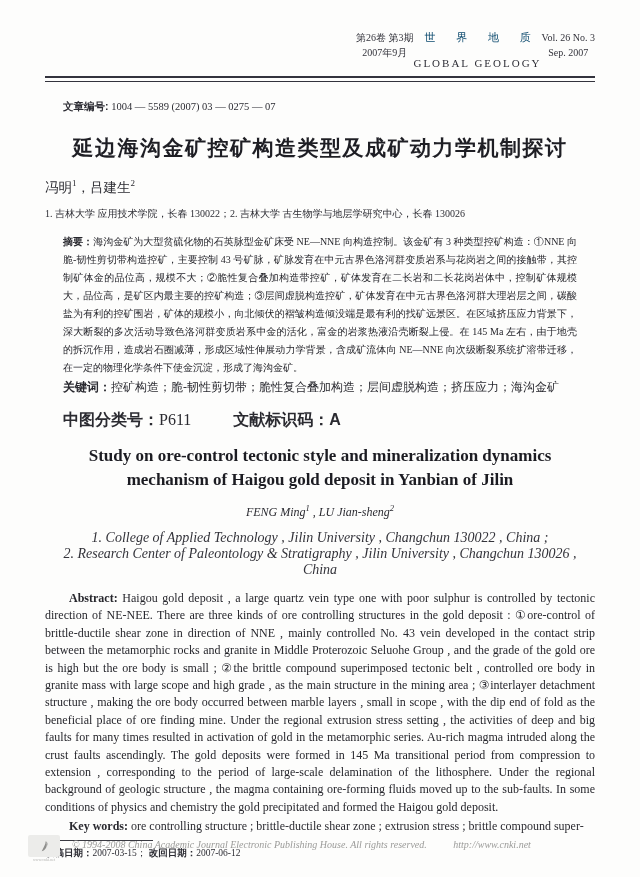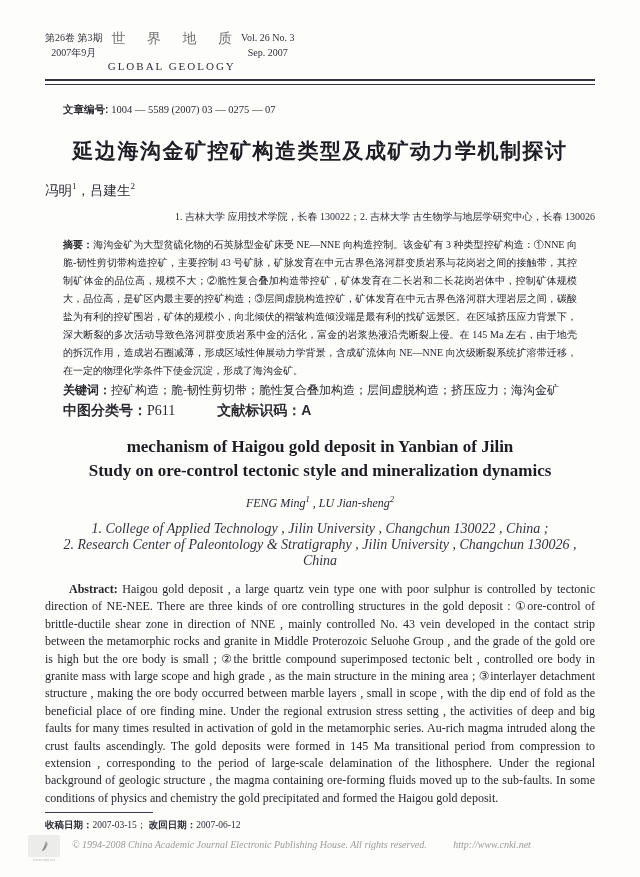--- a/index.html
+++ b/index.html
@@ -8,45 +8,45 @@
     width:640px;height:877px;
     margin:0 auto;
     background:#fdfdfc;
     box-sizing:border-box;
     padding:30px 45px 0 45px;
     font-family:"Liberation Serif","DejaVu Serif",serif;
     color:#2a2a30;
     overflow:hidden;
   }
   
-  .jheader{display:flex;justify-content:flex-start;align-items:flex-start;}
+  .jheader{display:flex;justify-content:flex-end;align-items:flex-start;}
   .h-side{font-size:10px;line-height:15px;text-align:center;color:#33333b;}
   .h-center{text-align:center;}
-  .j-cn{font-size:14px;letter-spacing:9px;color:#737373;padding-left:9px;}
+  .j-cn{font-size:11px;letter-spacing:9px;color:#0c4a6e;padding-left:9px;}
   .j-en{font-size:11px;letter-spacing:2px;margin-top:12px;color:#2e2e36;}
   .rule{margin-top:7px;border-top:2.5px solid #33333d;border-bottom:1px solid #33333d;height:2.5px;}
   
   .article-no{margin-top:18px;font-size:10.5px;padding-left:18px;color:#2c2c33;}
   .b{font-weight:bold;font-family:"Liberation Sans","DejaVu Sans",sans-serif;}
   
   .cn-title{
     margin:20px 0 0 0;text-align:center;
     font-family:"Liberation Sans","DejaVu Sans",sans-serif;
     font-weight:bold;font-size:21px;letter-spacing:1.5px;color:#1e1e24;
   }
   .cn-authors{margin-top:16px;text-align:left;font-size:13.5px;}
   .cn-authors sup{font-size:9px;}
-  .cn-affil{margin-top:11px;text-align:right;font-size:10px;color:#2c2c33;}
+  .cn-affil{margin-top:11px;text-align:left;font-size:10px;color:#2c2c33;}
   .cn-abstract{
     margin:12px auto 0 auto;width:514px;
     font-size:10px;line-height:18px;text-align:justify;text-justify:inter-ideograph;
     color:#26262c;
   }
   .cn-keywords{margin:1px auto 0 auto;width:514px;font-size:12px;line-height:19px;text-align:justify;}
-  .cn-clc{margin:1px auto 0 auto;width:514px;font-size:14px;line-height:19px;}
+  .cn-clc{margin:13px auto 0 auto;width:514px;font-size:16px;line-height:19px;}
   .clc-gap{display:inline-block;width:42px;}
   
   .en-title{margin-top:15px;text-align:center;font-weight:bold;font-size:17px;line-height:24px;color:#1c1c22;}
   .en-authors{margin-top:11px;text-align:center;font-size:12px;font-style:italic;}
   .en-authors sup{font-size:8.5px;}
   .en-affil{margin-top:10px;text-align:center;font-style:italic;font-size:14px;line-height:16px;color:#33333a;}
   .en-abstract{
     margin-top:12px;font-size:12px;line-height:17.4px;text-align:justify;
     text-indent:24px;color:#26262c;
   }
@@ -104,34 +104,38 @@
     <span class="b">摘要：</span><span>海沟金矿为大型贫硫化物的石英脉型金矿床受 NE—NNE 向构造控制。该金矿有 3 种类型控矿构造：①NNE 向脆-韧性剪切带构造控矿，主要控制 43 号矿脉，矿脉发育在中元古界色洛河群变质岩系与花岗岩之间的接触带，其控制矿体金的品位高，规模不大；②脆性复合叠加构造带控矿，矿体发育在二长岩和二长花岗岩体中，控制矿体规模大，品位高，是矿区内最主要的控矿构造；③层间虚脱构造控矿，矿体发育在中元古界色洛河群大理岩层之间，碳酸盐为有利的控矿围岩，矿体的规模小，向北倾伏的褶皱构造倾没端是最有利的找矿远景区。在区域挤压应力背景下，深大断裂的多次活动导致色洛河群变质岩系中金的活化，富金的岩浆热液沿壳断裂上侵。在 145 Ma 左右，由于地壳的拆沉作用，造成岩石圈减薄，形成区域性伸展动力学背景，含成矿流体向 NE—NNE 向次级断裂系统扩溶带迁移，在一定的物理化学条件下使金沉淀，形成了海沟金矿。</span>
   </div>
   <div class="cn-keywords">
     <span class="b">关键词：</span><span>控矿构造；脆-韧性剪切带；脆性复合叠加构造；层间虚脱构造；挤压应力；海沟金矿</span>
   </div>
   <div class="cn-clc">
     <span class="b">中图分类号：</span><span>P611</span><span class="clc-gap"></span><span class="b">文献标识码：</span><span class="b">A</span>
   </div>
 
   <div class="en-title">
+    <div>Study on ore-control tectonic style and mineralization dynamics</div>
     <div>mechanism of Haigou gold deposit in Yanbian of Jilin</div>
-    <div>Study on ore-control tectonic style and mineralization dynamics</div>
   </div>
   <div class="en-authors">
     <span>FENG Ming</span><sup>1</sup><span> , </span><span>LU Jian-sheng</span><sup>2</sup>
   </div>
   <div class="en-affil">
     <div>1.  College of Applied Technology ,  Jilin University ,  Changchun 130022 ,  China ;</div>
     <div>2.  Research Center of Paleontology  &amp;  Stratigraphy ,  Jilin University ,  Changchun 130026 ,  China</div>
   </div>
 
   <div class="en-abstract">
     <span class="lbl-serif">Abstract:</span>
     <span>Haigou gold deposit , a large quartz vein type one with poor sulphur is controlled by tectonic direction of NE-NEE.  There are three kinds of ore controlling structures in the gold deposit : ①ore-control of brittle-ductile shear zone in direction of NNE , mainly controlled No. 43 vein developed in the contact strip between the metamorphic rocks and granite in Middle Proterozoic Seluohe Group , and the grade of the gold ore is high but the ore body is small ; ②the brittle compound superimposed tectonic belt , controlled ore body in granite mass with large scope and high grade , as the main structure in the mining area ; ③interlayer detachment structure , making the ore body occurred between marble layers , small in scope , with the dip end of fold as the beneficial place of ore finding mine.  Under the regional extrusion stress setting , the activities of deep and big faults for many times resulted in activation of gold in the metamorphic series.  Au-rich magma intruded along the crust faults ascendingly.  The gold deposits were formed in 145 Ma transitional period from compression to extension , corresponding to the period of large-scale delamination of the lithosphere.  Under the regional background of geologic structure , the magma containing ore-forming fluids moved up to the sub-faults.  In some conditions of physics and chemistry the gold precipitated and formed the  Haigou gold deposit.</span>
+  </div>
+  <div class="en-keywords">
+    <span class="lbl-serif">Key words:</span>
+    <span>ore controlling structure ; brittle-ductile shear zone ; extrusion stress ; brittle compound super-</span>
   </div>
 
   <div class="footnote-sep"></div>
   <div class="dates">
     <span class="b">收稿日期：</span><span>2007-03-15；</span>
     <span class="b">改回日期：</span><span>2007-06-12</span>
   </div>
 
   <div class="footer">
     <div class="cnki-logo">

